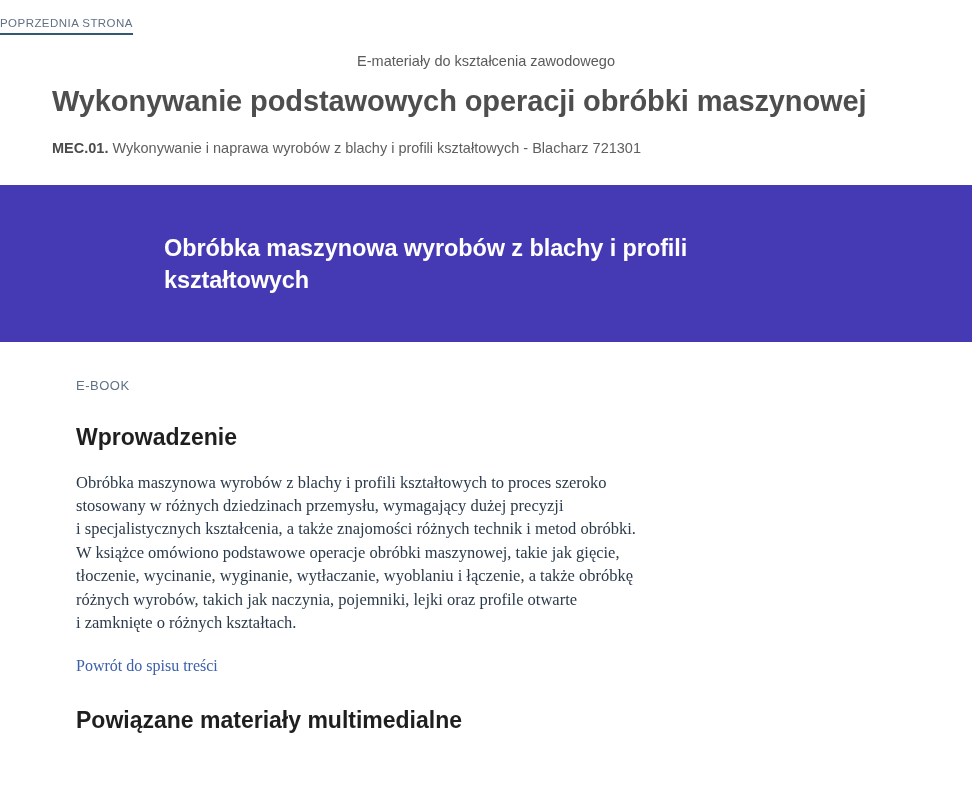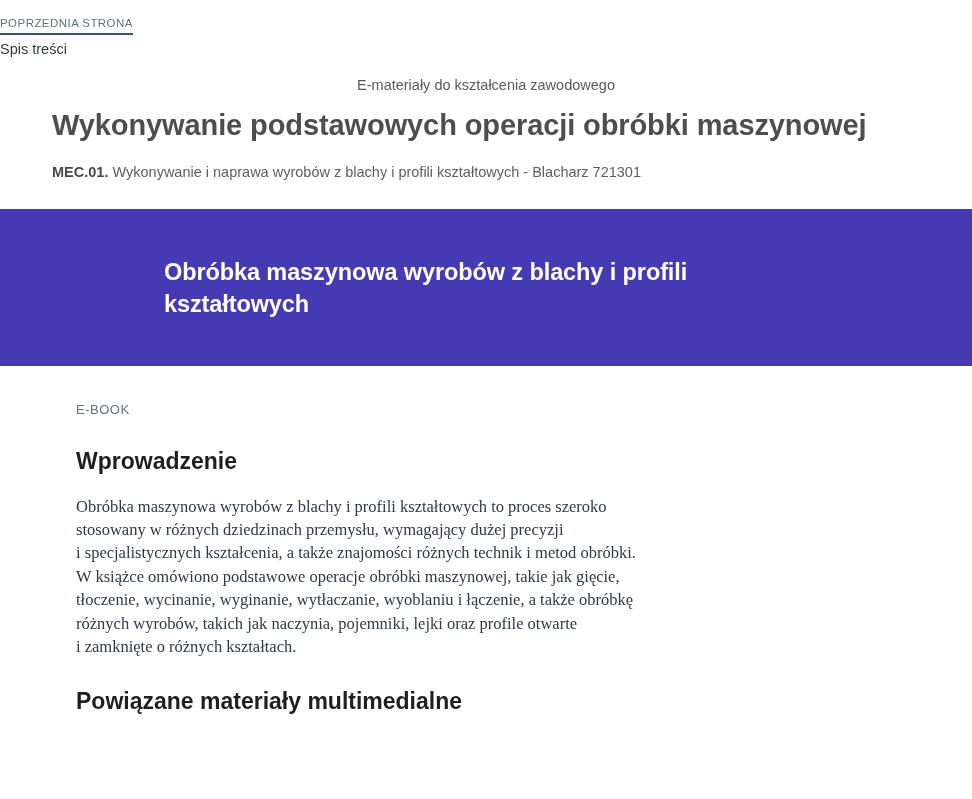--- a/index.html
+++ b/index.html
@@ -126,21 +126,20 @@
     line-height: 22px;
     text-decoration: none;
     cursor: pointer;
   }
 </style>
 </head>
 <body>
 
 <div class="top-nav">
   <div class="top-nav-label">POPRZEDNIA STRONA</div>
-  <div class="top-nav-title">Spis treści</div>
 </div>
 
 <div class="doc-header">
   <div class="doc-eyebrow">E-materiały do kształcenia zawodowego</div>
   <h1 class="doc-title">Wykonywanie podstawowych operacji obróbki maszynowej</h1>
   <div class="doc-subtitle">
     <span class="code">MEC.01.</span><span> Wykonywanie i naprawa wyrobów z blachy i profili kształtowych - Blacharz 721301</span>
   </div>
 </div>
 
@@ -159,18 +158,19 @@
   <div class="body-copy">
     <span class="ln">Obróbka maszynowa wyrobów z blachy i profili kształtowych to proces szeroko</span>
     <span class="ln">stosowany w różnych dziedzinach przemysłu, wymagający dużej precyzji</span>
     <span class="ln">i specjalistycznych kształcenia, a także znajomości różnych technik i metod obróbki.</span>
     <span class="ln">W książce omówiono podstawowe operacje obróbki maszynowej, takie jak gięcie,</span>
     <span class="ln">tłoczenie, wycinanie, wyginanie, wytłaczanie, wyoblaniu i łączenie, a także obróbkę</span>
     <span class="ln">różnych wyrobów, takich jak naczynia, pojemniki, lejki oraz profile otwarte</span>
     <span class="ln">i zamknięte o różnych kształtach.</span>
   </div>
 
+  <a class="inline-link" href="#">Powrót do spisu treści</a>
 
   <h2 class="section-heading">Powiązane materiały multimedialne</h2>
 
   
 
 </div>
 
 </body></html>

